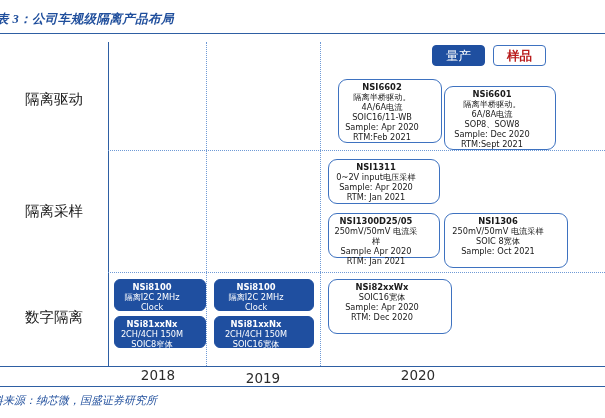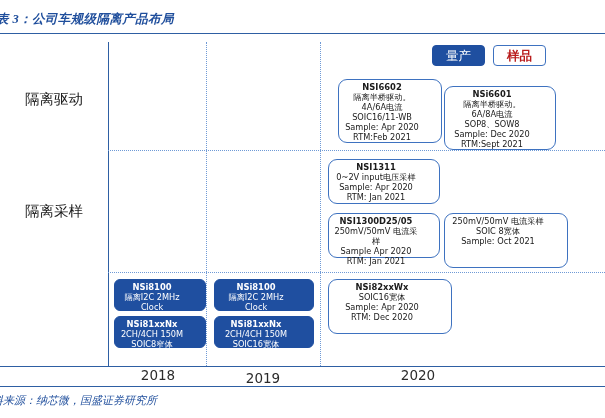--- a/index.html
+++ b/index.html
@@ -138,20 +138,21 @@
   <div class="axis-h"></div>
 
   <div class="col-sep" style="left:206px;"></div>
   <div class="col-sep" style="left:320px;"></div>
 
   <div class="row-sep" style="top:114px;"></div>
   <div class="row-sep" style="top:236px;"></div>
 
   <div class="row-label" style="top:54px;">隔离驱动</div>
   <div class="row-label" style="top:166px;">隔离采样</div>
+  <div class="row-label" style="top:272px;">数字隔离</div>
 
   <div class="pbox sample" style="left:338px;top:43px;width:104px;height:64px;">
     <span class="pname">NSI6602</span>
     <span class="pline">隔离半桥驱动。</span>
     <span class="pline">4A/6A电流</span>
     <span class="pline">SOIC16/11-WB</span>
     <span class="pline">Sample: Apr 2020</span>
     <span class="pline">RTM:Feb 2021</span>
   </div>
 
@@ -172,20 +173,21 @@
   </div>
 
   <div class="pbox sample" style="left:328px;top:177px;width:112px;height:45px;">
     <span class="pname">NSI1300D25/05</span>
     <span class="pline">250mV/50mV 电流采样</span>
     <span class="pline">Sample Apr 2020</span>
     <span class="pline">RTM: Jan 2021</span>
   </div>
 
   <div class="pbox sample" style="left:444px;top:177px;width:124px;height:55px;">
+    <span class="pname">NSI1306</span>
     <span class="pline">250mV/50mV 电流采样</span>
     <span class="pline">SOIC 8宽体</span>
     <span class="pline">Sample: Oct 2021</span>
   </div>
 
   <div class="pbox sample" style="left:328px;top:243px;width:124px;height:55px;">
     <span class="pname">NSi82xxWx</span>
     <span class="pline">SOIC16宽体</span>
     <span class="pline">Sample: Apr 2020</span>
     <span class="pline">RTM: Dec 2020</span>

